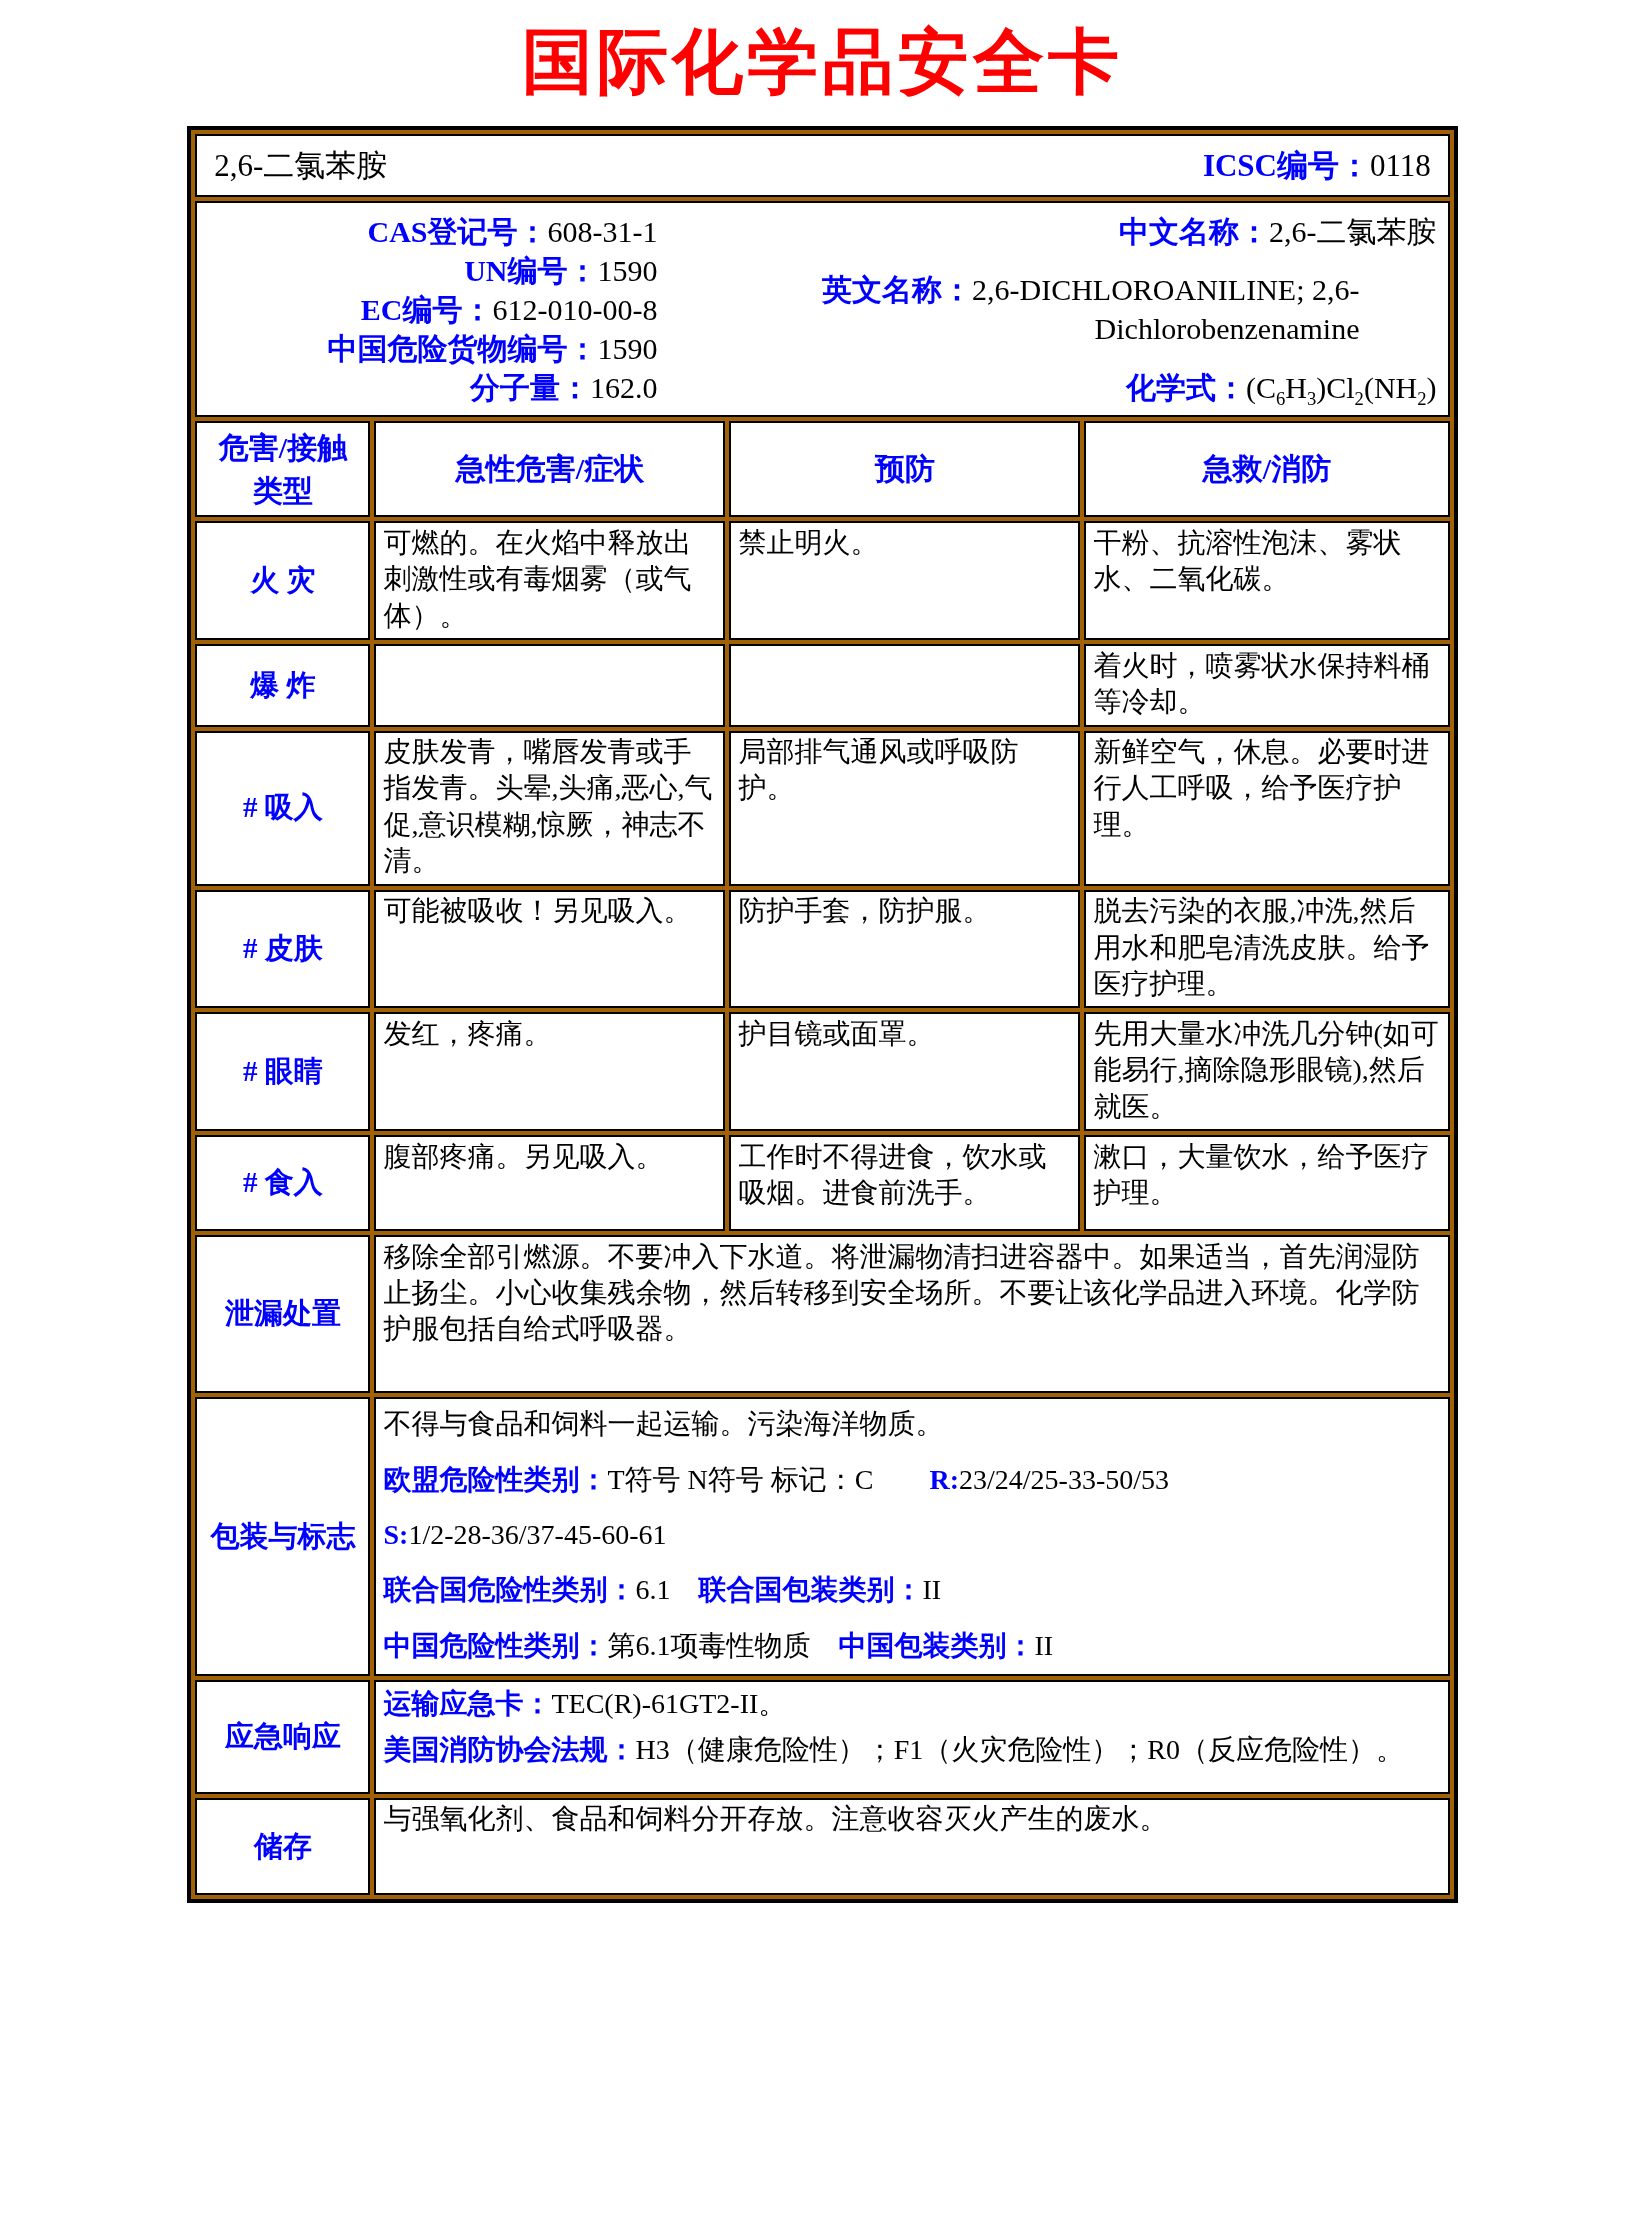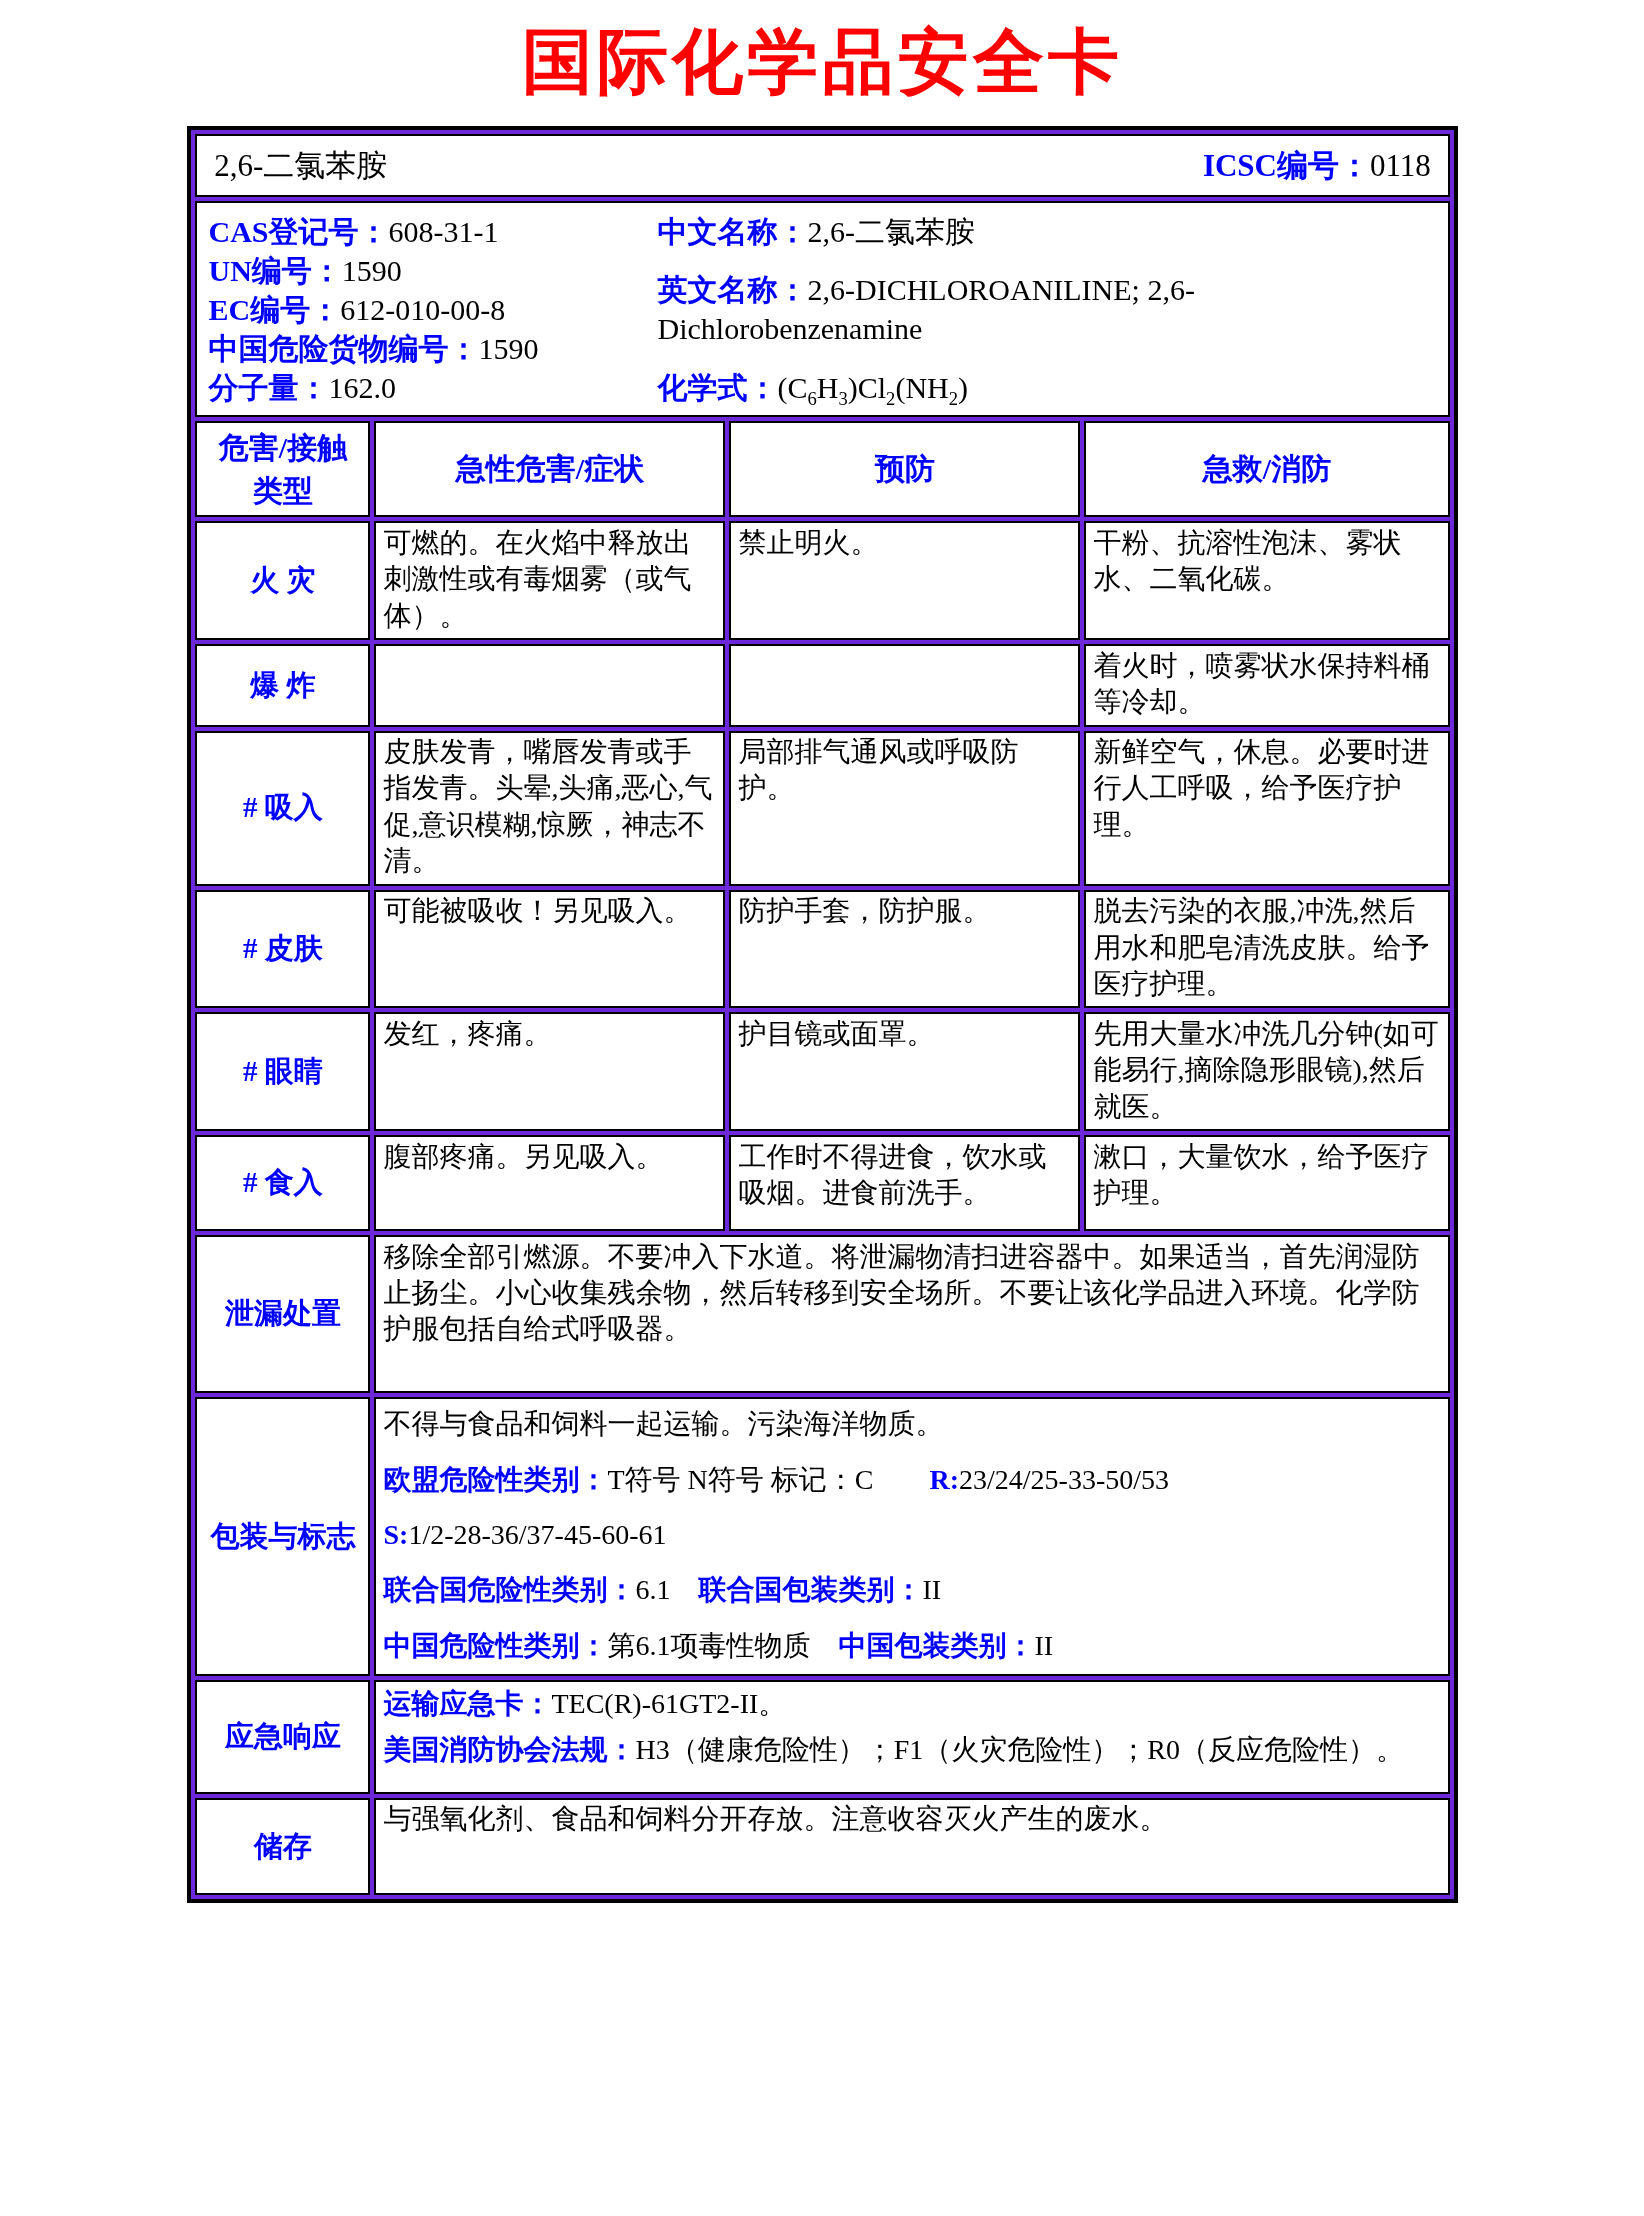--- a/index.html
+++ b/index.html
@@ -9,21 +9,21 @@
     font-family: "Liberation Serif", "DejaVu Serif", serif;
   }
   .page-title {
     text-align: center; color: var(--title-red, #ff0000);
     font-weight: bold; font-size: 71px; letter-spacing: 4.2px;
     margin: 15.3px 0 9.7px 0;
   }
   table.card {
     margin: 16px auto; width: 1260px; table-layout: fixed;
     border-collapse: separate; border-spacing: 4.2px;
-    border: 4.2px solid #000; background: #6d28d9;
+    border: 4.2px solid #000; background: #a16207;
     font-size: 28px; line-height: 1.3;
   }
   td { border: 2.8px solid #000; padding: 2.8px 7px; vertical-align: top; overflow: hidden; background: #fff; }
   .label-cell {
     color: var(--accent-blue, #0000ff); font-weight: bold;
     text-align: center; vertical-align: middle; padding: 2.8px 2.8px; font-size: 29px;
   }
   .head-cell {
     color: var(--accent-blue, #0000ff); font-weight: bold;
     text-align: center; vertical-align: middle; font-size: 30px; line-height: 1.45;
@@ -35,21 +35,21 @@
   .id-left { width: 449px; display: flex; flex-direction: column; justify-content: space-between; font-size: 30px; }
   .id-right { flex: 1; display: flex; flex-direction: column; justify-content: space-between; font-size: 30px; }
   .en-line { max-width: 702px; }
   sub { font-size: 62%; line-height: 0; }
   .pack-line { margin: 5.6px 0 19px 0; }
   .pack-line:last-child { margin-bottom: 5.6px; }
   .em-line { margin: 2.8px 0 9.7px 0; }
   .content { padding: 1.4px 7px 4.2px 7px; }
   
   .h-title    { height: 63px;  }
-  .h-ids      { height: 201px; }
+  .h-ids      { height: 201px; text-align: right; }
   .h-head     { height: 90px; }
   .h-fire     { height: 96px; }
   .h-expl     { height: 71px; }
   .h-exposure { height: 44px;  }
   .h-inhale   { height: 149px; }
   .h-skin     { height: 107px; }
   .h-eyes     { height: 100px; font-family: Liberation Serif, serif; }
   .h-ingest   { height: 96px; }
   .h-spill    { height: 158px; }
   .h-pack     { height: 238px; }

